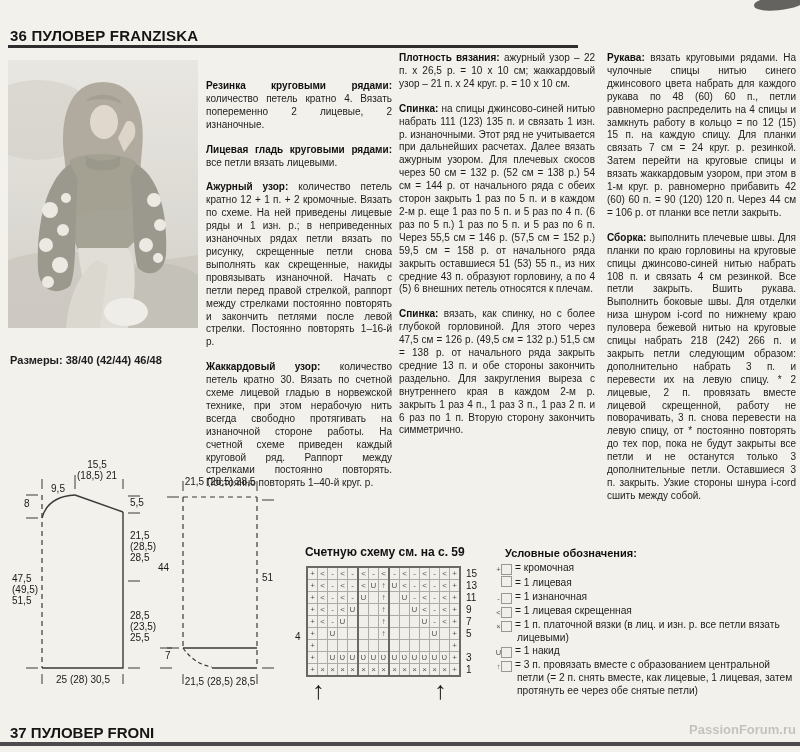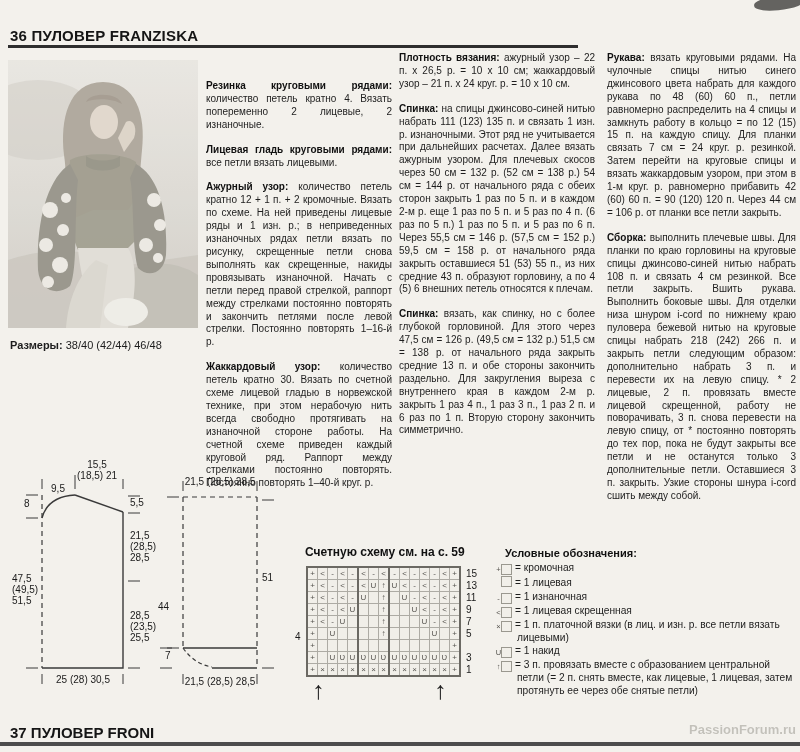--- a/index.html
+++ b/index.html
@@ -17,21 +17,21 @@
   
   .photo{position:absolute;left:8px;top:60px;width:190px;height:268px;overflow:hidden;}
 
   
   .col{position:absolute;font-size:10px;line-height:12.9px;text-align:justify;}
   .col p{margin:0 0 12px 0;}
   .col b{color:#111;}
   #col2{left:206px;top:52px;width:186px;margin-top:28px;}
   #col3{left:399px;top:52px;width:196px;}
   #col4{left:607px;top:52px;width:189px;}
-  .intro{position:absolute;left:10px;top:339px;width:190px;font-size:10.5px;line-height:13px;text-align:justify;}
+  .intro{position:absolute;left:10px;top:354px;width:190px;font-size:10.5px;line-height:13px;text-align:justify;font-weight:bold;}
   .intro .sizes{margin:0 0 13px 0;font-size:11px;}
   .intro p{margin:0;}
 
   
   .schem-svg{position:absolute;left:0;top:455px;}
   .dim{position:absolute;font-size:10px;line-height:11px;color:#1a1a1a;white-space:pre-line;}
   .dim.c{text-align:center;}
   .dim.r{text-align:left;}
 
   
@@ -186,21 +186,21 @@
 (28,5)
 28,5</div>
   <div class="dim r" style="left:12px;top:549px;margin-top:24px;">47,5
 (49,5)
 51,5</div>
   <div class="dim r" style="left:130px;top:610px;">28,5
 (23,5)
 25,5</div>
   <div class="dim c" style="left:37px;top:674px;width:92px;">25 (28) 30,5</div>
   <div class="dim c" style="left:172px;top:476px;width:96px;">21,5 (28,5) 28,5</div>
-  <div class="dim r" style="left:158px;top:562px;margin-top:39px;">44</div>
+  <div class="dim r" style="left:158px;top:562px;">44</div>
   <div class="dim r" style="left:262px;top:572px;">51</div>
   <div class="dim r" style="left:165px;top:650px;">7</div>
   <div class="dim c" style="left:172px;top:676px;width:96px;">21,5 (28,5) 28,5</div>
 
   <div class="chart-head">Счетную схему см. на с. 59</div>
   <table class="chart-tbl">
       <tbody id="chart-body">
         <tr>
           <td class="cell first">+</td>
           <td class="cell">&lt;</td>

